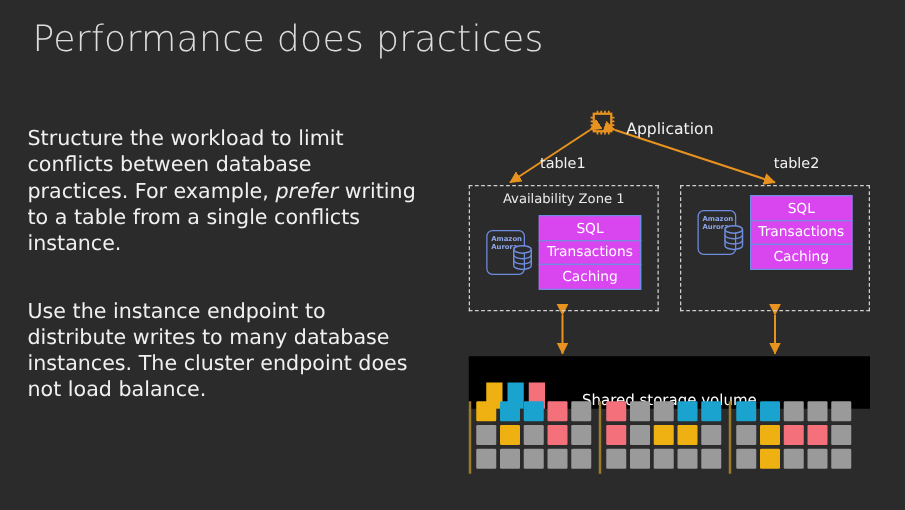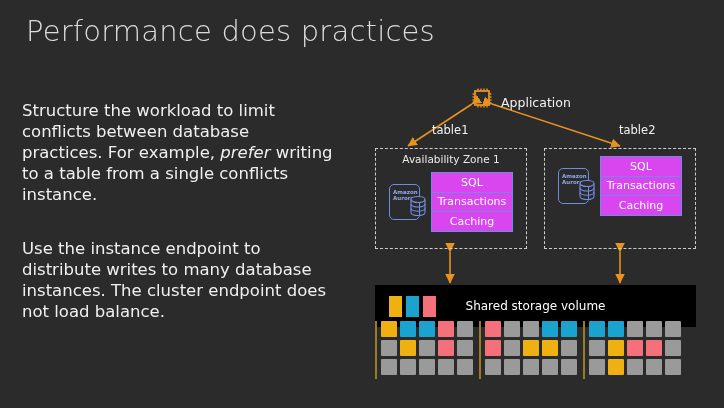--- a/index.html
+++ b/index.html
@@ -162,21 +162,21 @@
 
   
   #storage-bar {
     position: absolute;
     left: 9px;
     top: 205px;
     width: 321px;
     height: 42px;
     background: #000000;
     display: flex;
-    align-items: center;
+    align-items: flex-end;
   }
   #storage-chips {
     display: flex;
     gap: 4px;
     margin-left: 14px;
   }
   .chip {
     width: 13px;
     height: 21px;
   }

